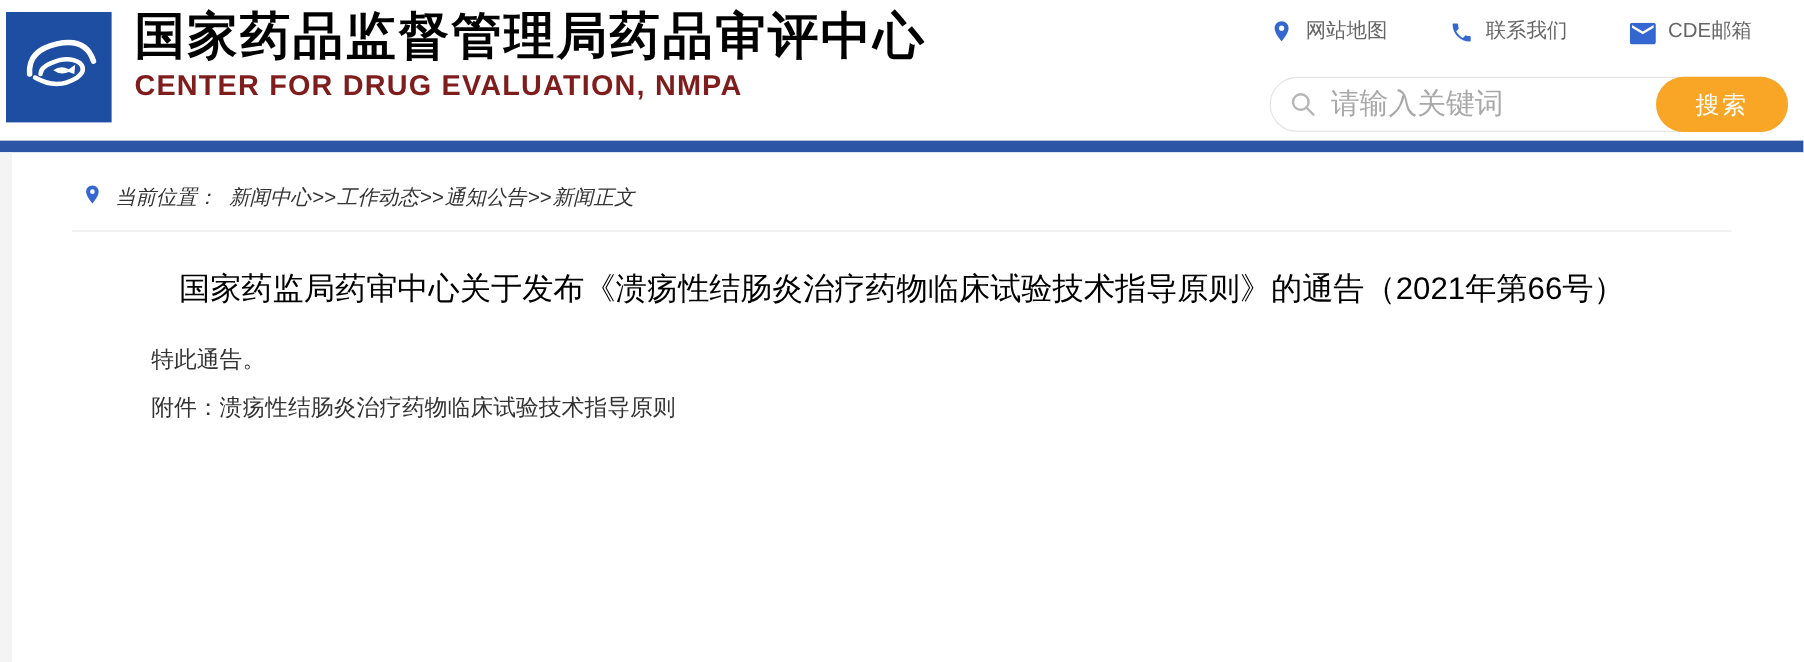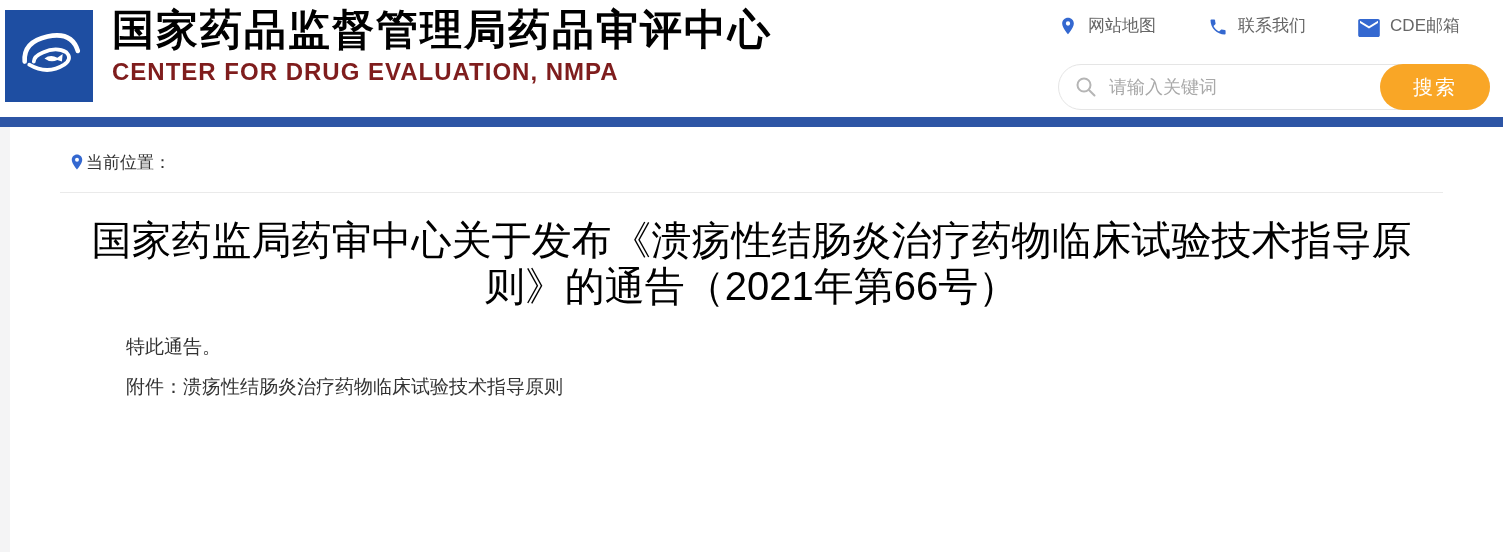--- a/index.html
+++ b/index.html
@@ -36,21 +36,21 @@
     font-size: 17px; color: #666; cursor: pointer; white-space: nowrap;
   }
   .top-link svg { display: block; }
   .search-row {
     position: absolute; right: 13px; top: 64px;
     width: 432px; height: 46px;
   }
   .search-input {
     width: 100%; height: 100%;
     border: 1px solid #e5e5e5; border-radius: 23px;
-    padding: 0 120px 0 50px; font-size: 18px; color: #333;
+    padding: 0 120px 0 50px; font-size: 24px; color: #333;
     outline: none; background: #fff;
     font-family: "Liberation Sans", "DejaVu Sans", sans-serif;
   }
   .search-input::placeholder { color: #a9a9a9; }
   .search-glass {
     position: absolute; left: 16px; top: 11px; pointer-events: none;
   }
   .search-button {
     position: absolute; right: 0; top: 0;
     width: 110px; height: 46px; border: none; border-radius: 23px;
@@ -60,35 +60,36 @@
   }
   
   .blue-bar { height: 10px; background: #2d55a5; width: 100%; }
   
   .main { position: relative; background: #ffffff; height: 425px; }
   .left-strip {
     position: absolute; left: 0; top: 0; bottom: 0;
     width: 10px; background: #f4f4f5;
   }
   .breadcrumb-row {
-    display: flex; 
+    display: flex; align-items: center; gap: 10px;
     margin: 0 60px; padding-top: 24px;
     font-size: 17px; color: #333;
     padding-left: 8px;
+    font-style: italic;
   }
   .breadcrumb-row a { color: #333; text-decoration: none; cursor: pointer; }
   .crumb-sep { margin: 0 1px; }
   .breadcrumb-divider {
     margin: 14px 60px 0 60px;
     border-top: 1px solid #eaeaea; height: 0;
   }
   .article-title {
     margin: 24px 88px 12px 88px;
     text-align: center;
-    font-size: 40px; line-height: 46px; font-weight: 400;
+    font-size: 26px; line-height: 46px; font-weight: 400;
     color: #000000;
   }
   .publish-date {
     margin-top: 16px; text-align: center;
     font-size: 17px; color: #9a9a9a;
   }
   .article-body {
     margin: 18px 75px 0 88px;
     font-size: 19px; line-height: 40px; color: #333;
   }
@@ -158,20 +159,23 @@
 <div class="main">
   <div class="left-strip"></div>
 
   <div class="breadcrumb-row">
     <span>
       <svg width="18" height="22" viewBox="0 0 24 24" fill="#3468d0">
         <path d="M12 2C8.1 2 5 5.1 5 9c0 5.2 7 13 7 13s7-7.8 7-13c0-3.9-3.1-7-7-7zm0 9.6A2.6 2.6 0 1 1 12 6.4a2.6 2.6 0 0 1 0 5.2z"></path>
       </svg>
     </span>
     <span>当前位置：</span>
+    <span>
+      <a>新闻中心</a><span class="crumb-sep">&gt;&gt;</span><a>工作动态</a><span class="crumb-sep">&gt;&gt;</span><a>通知公告</a><span class="crumb-sep">&gt;&gt;</span><a>新闻正文</a>
+    </span>
   </div>
 
   <div class="breadcrumb-divider"></div>
 
   <h1 class="article-title">国家药监局药审中心关于发布《溃疡性结肠炎治疗药物临床试验技术指导原则》的通告（2021年第66号）</h1>
 
 
   <div class="article-body">
     <p>特此通告。</p>
     <p>附件：溃疡性结肠炎治疗药物临床试验技术指导原则</p>

